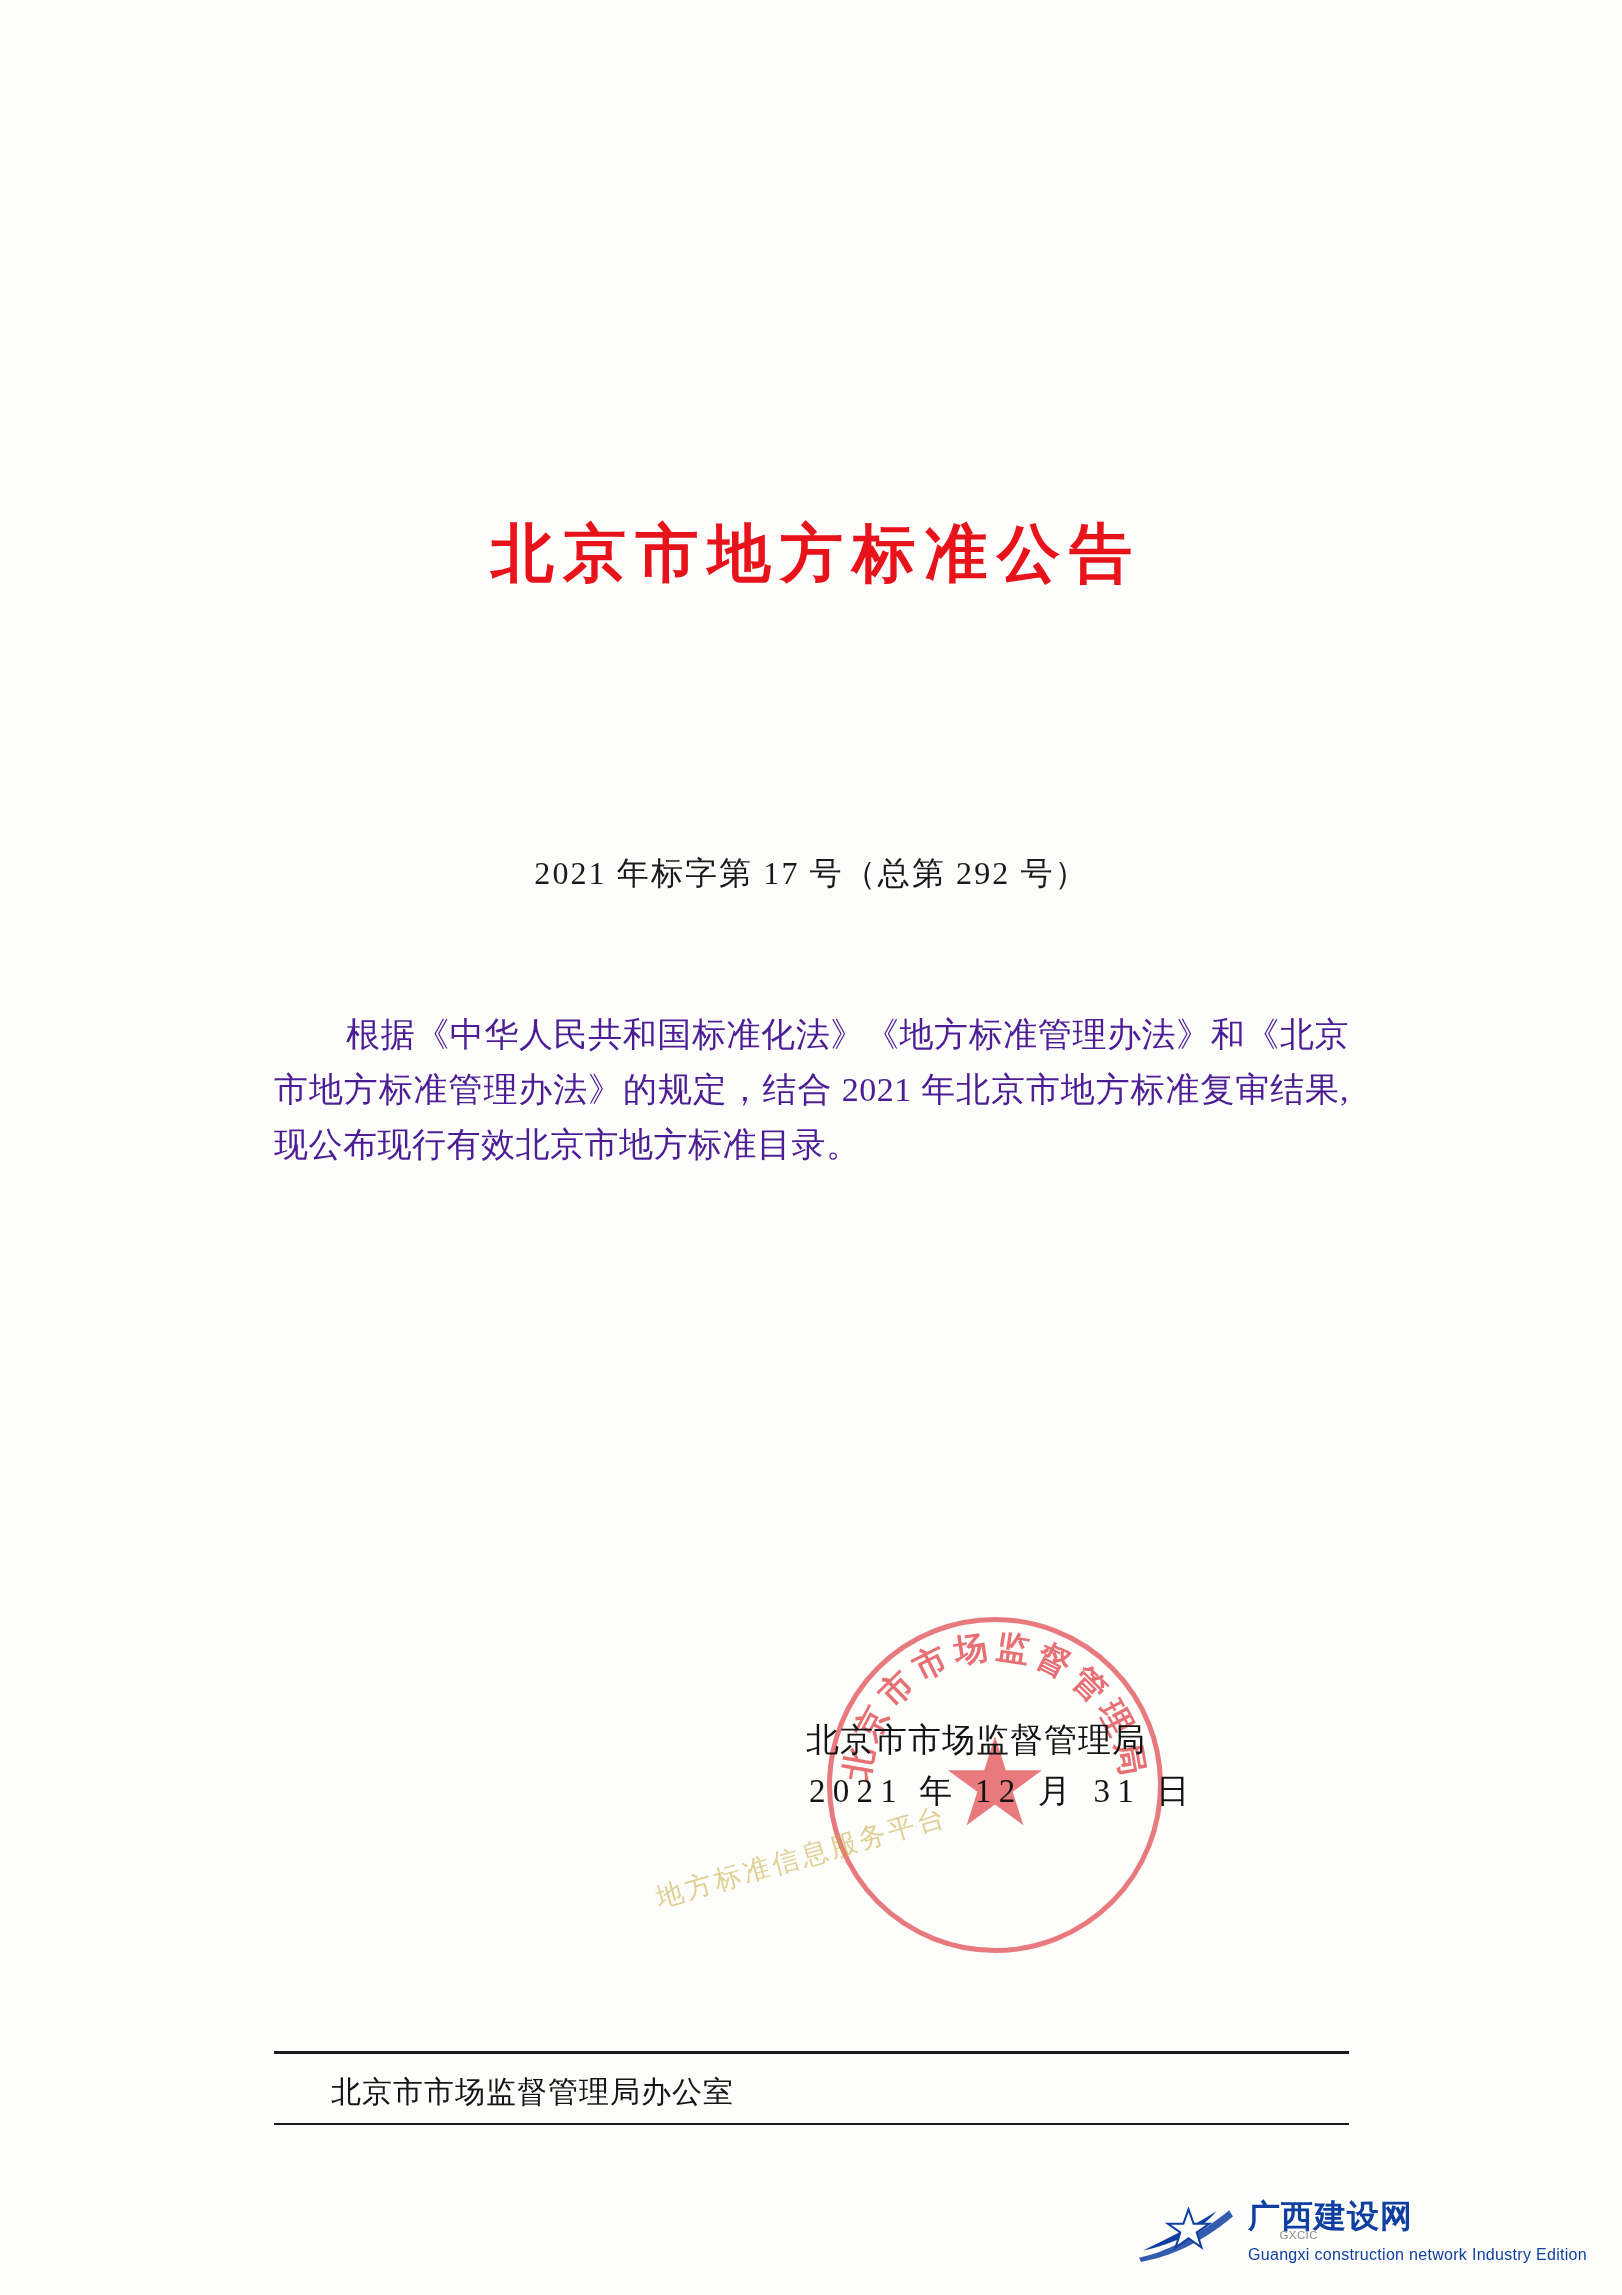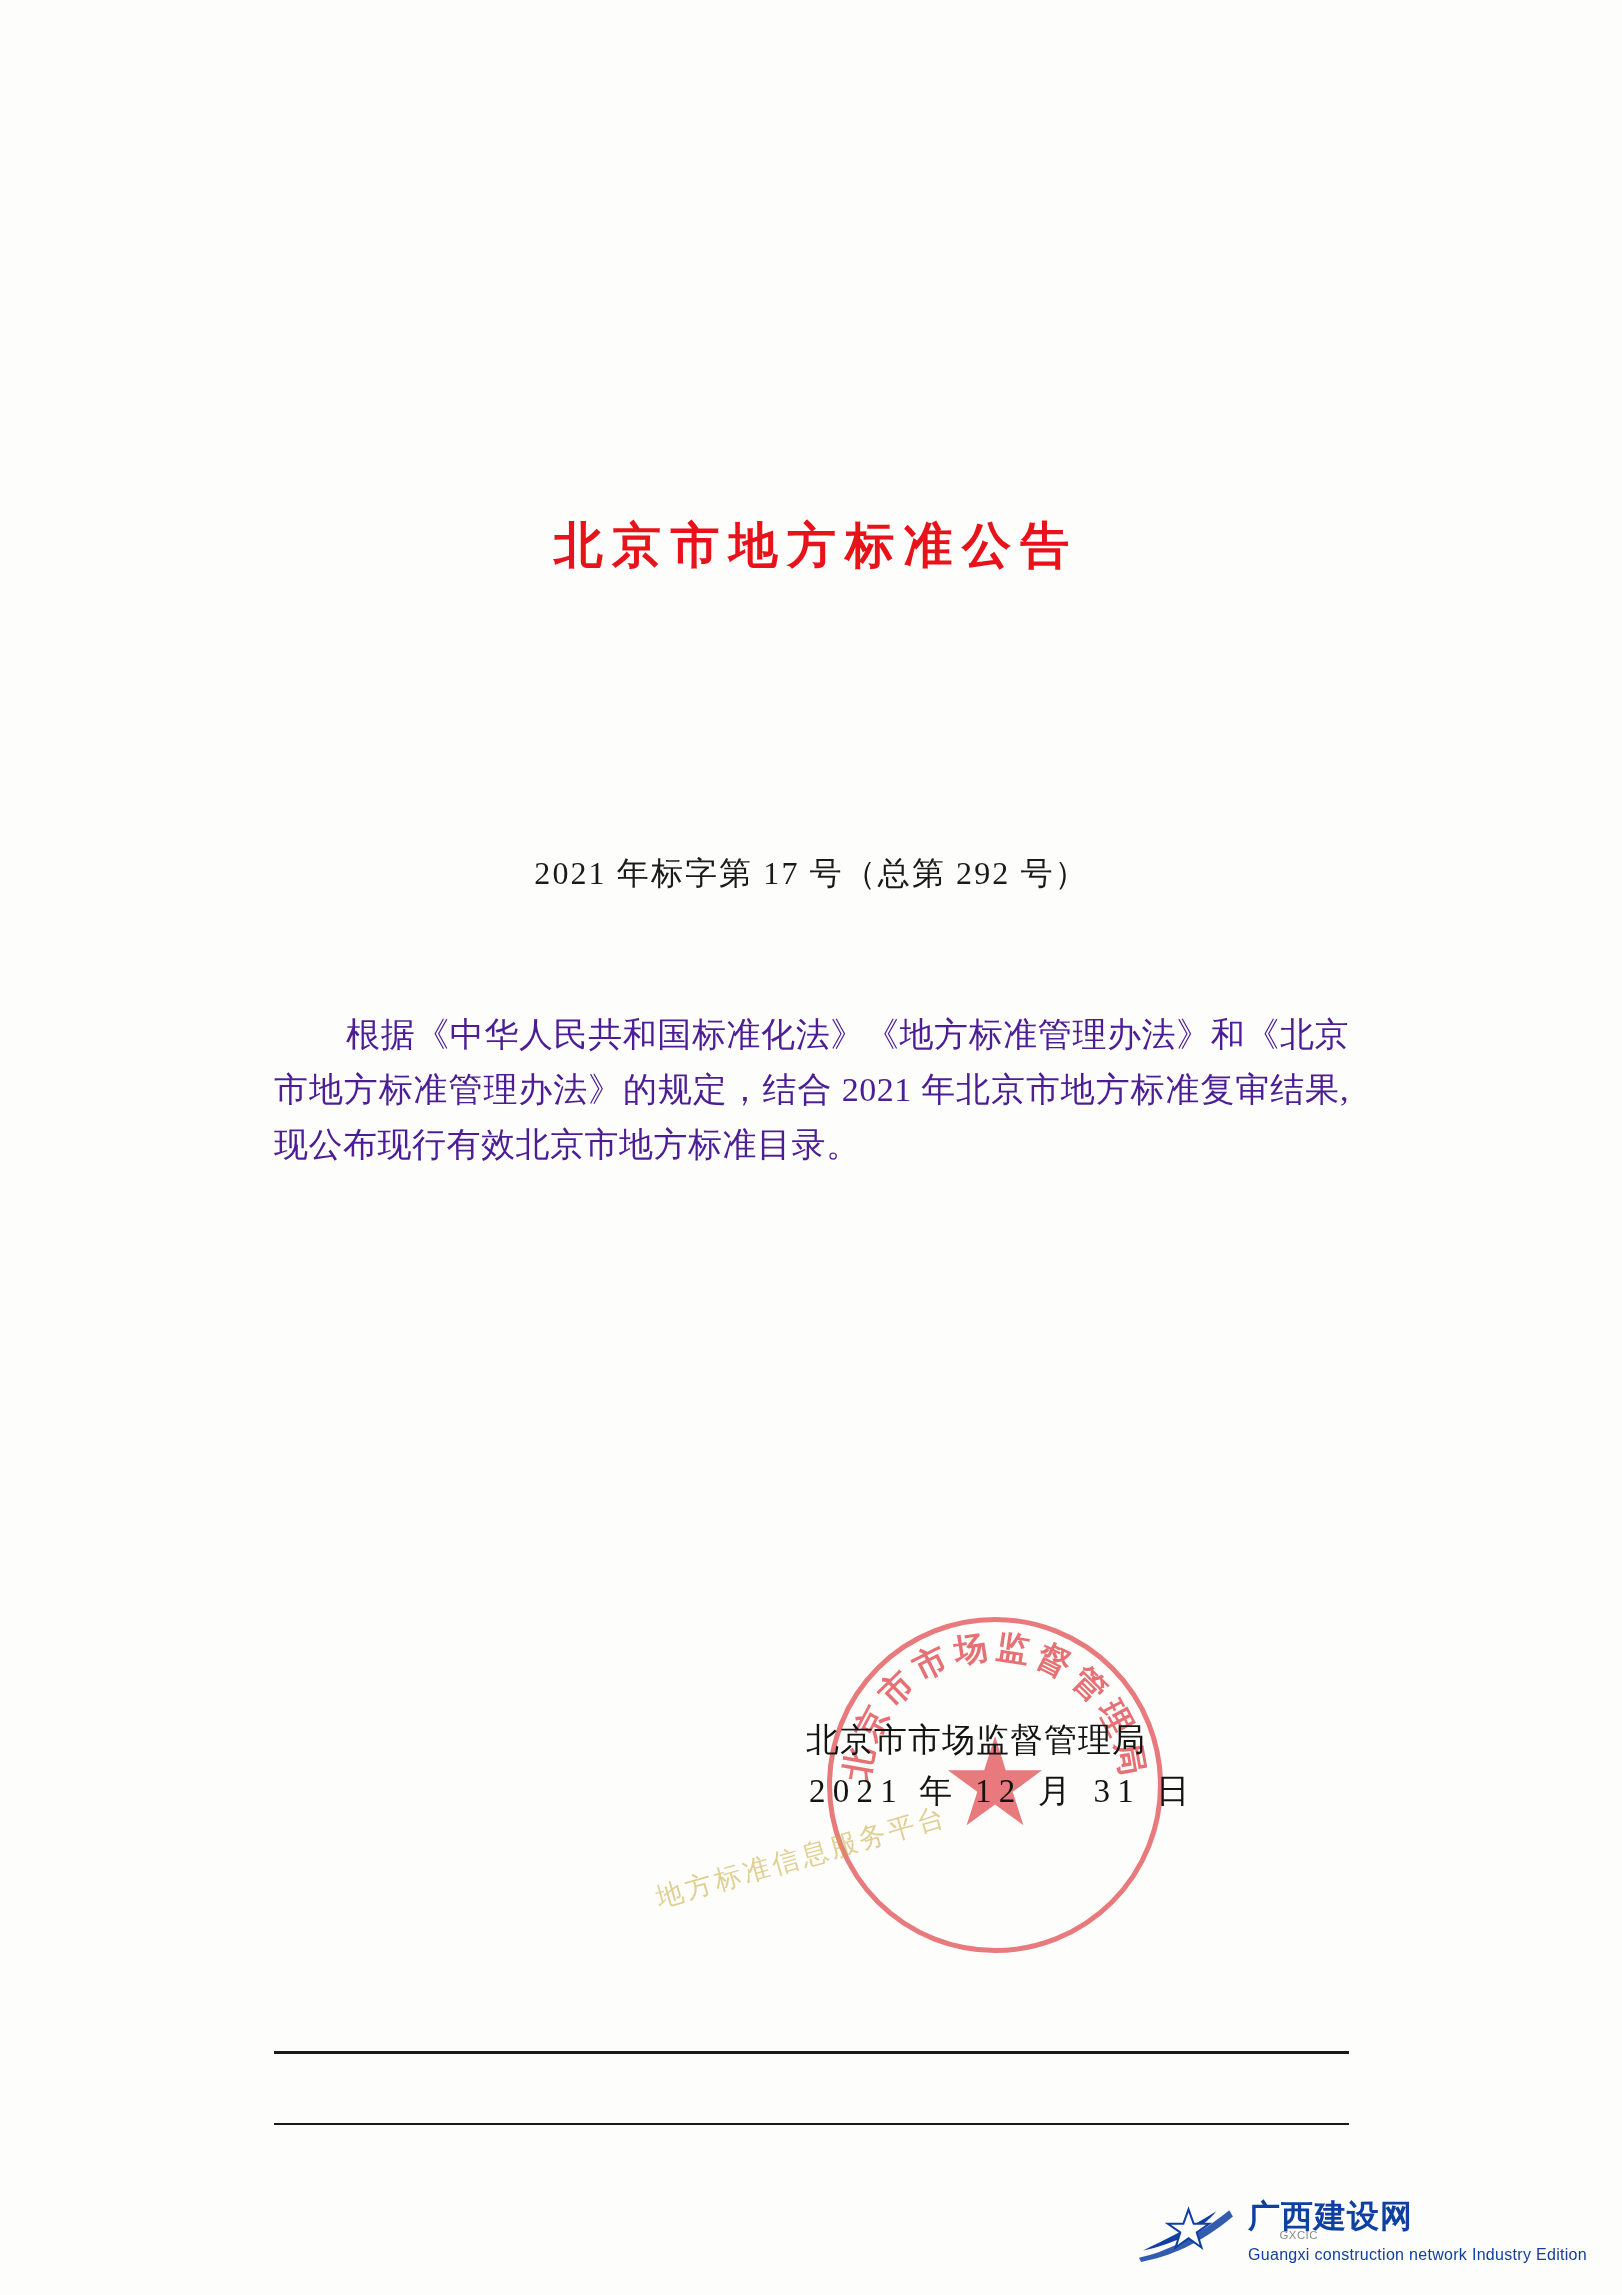--- a/index.html
+++ b/index.html
@@ -25,21 +25,21 @@
   
   .doc-title {
     position: absolute;
     top: 517px;
     left: 0;
     width: 100%;
     text-align: center;
     color: #e8131a;
     font-family: "DejaVu Serif", "Liberation Serif", serif;
     font-weight: bold;
-    font-size: 49px;
+    font-size: 63px;
     letter-spacing: 9.3px;
     text-indent: 9.3px;
     line-height: 1.15;
   }
 
   
   .doc-number {
     position: absolute;
     top: 852px;
     left: 0;
@@ -267,20 +267,21 @@
 
   <div class="watermark">地方标准信息服务平台</div>
 
   <div class="signature">
     <div class="org">北京市市场监督管理局</div>
     <div class="date">2021 年 12 月 31 日</div>
   </div>
 
   <div class="footer-rule-top"></div>
   <div class="footer-row">
+    <div class="footer-left">北京市市场监督管理局办公室</div>
   </div>
   <div class="footer-rule-bottom"></div>
 
   <div class="brand">
     <div class="tiny">GXCIC</div>
     <div class="mark">
       <svg viewBox="0 0 190 120" xmlns="http://www.w3.org/2000/svg">
         <path d="M8 96 C 45 78, 92 56, 150 20 C 120 56, 70 84, 8 96 Z" fill="#0f3fa0"></path>
         <path d="M0 110 C 50 100, 110 70, 175 18 L 182 30 C 118 84, 58 108, 4 118 Z" fill="#0f3fa0" opacity="0.85"></path>
         <path d="M96 16 L106 44 L136 44 L112 61 L121 90 L96 72 L71 90 L80 61 L56 44 L86 44 Z" fill="#ffffff" stroke="#0f3fa0" stroke-width="4"></path>

